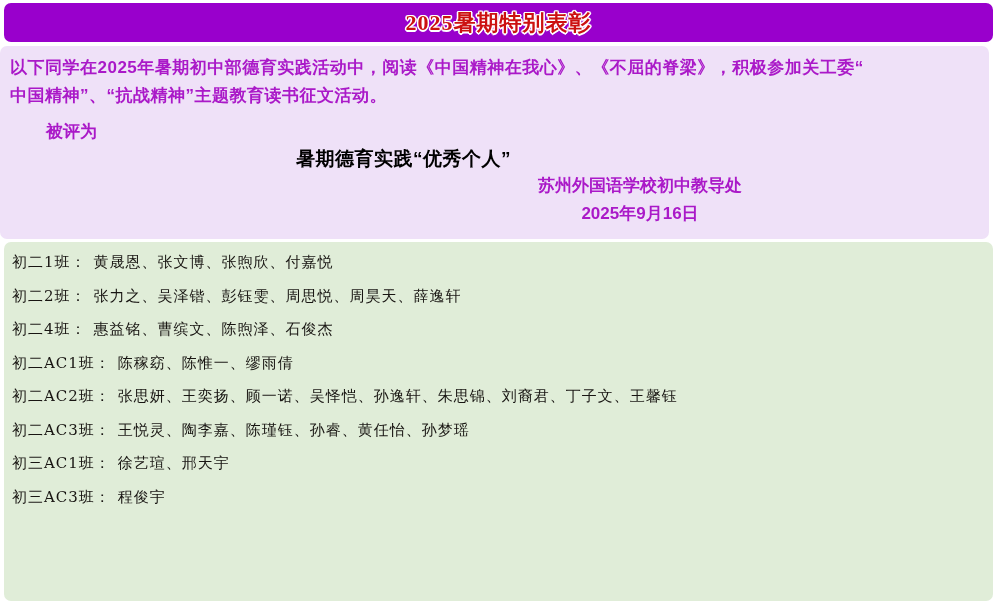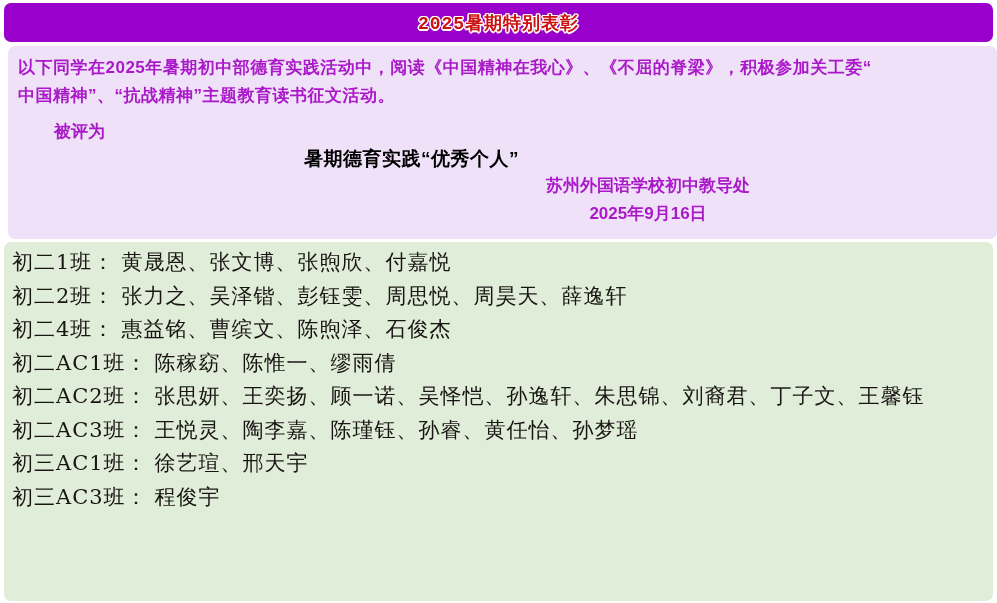--- a/index.html
+++ b/index.html
@@ -22,36 +22,36 @@
     position: absolute;
     left: 4px; top: 3px;
     width: 989px; height: 39px;
     background: var(--banner_bg, #9900CC);
     border-radius: 7px;
     display: flex;
     align-items: center;
     justify-content: center;
   }
   .banner-title {
-    font-family: Liberation Mono, monospace;
+    font-family: Liberation Serif, serif;
     font-weight: bold;
-    font-size: 18px;
+    font-size: 22px;
     letter-spacing: 1px;
     color: var(--banner_text, #CC1111);
     text-shadow:
       -1.5px 0 #ffffff, 1.5px 0 #ffffff,
       0 -1.5px #ffffff, 0 1.5px #ffffff,
       -1px -1px #ffffff, 1px -1px #ffffff,
       -1px 1px #ffffff, 1px 1px #ffffff;
     text-align: right;
   }
   
   .notice {
     position: absolute;
-    left: 8px; top: 46px;
+    left: 0; top: 46px;
     width: 989px; height: 193px;
     box-sizing: border-box;
     background: var(--notice_bg, #EFE1F8);
     border-radius: 7px;
     padding: 8px 10px 0 10px;
     color: var(--notice_text, #AA19C8);
     font-weight: bold;
     font-size: 17px;
     line-height: 28px;
   }
@@ -79,21 +79,21 @@
     position: absolute;
     left: 4px; top: 242px;
     width: 989px; height: 359px;
     box-sizing: border-box;
     background: var(--roster_bg, #E0EDD8);
     border-radius: 7px;
     padding: 4px 8px 0 8px;
     overflow: hidden;
     color: var(--roster_text, #181512);
     font-family: "DejaVu Serif", "Liberation Serif", serif;
-    font-size: 21px;
+    font-size: 15px;
     line-height: 33.5px;
     letter-spacing: 1px;
   }
   .roster-row { white-space: nowrap; }
   .roster-sep { margin-right: 7px; }
 </style>
 </head>
 <body>
 
 <div class="page">

